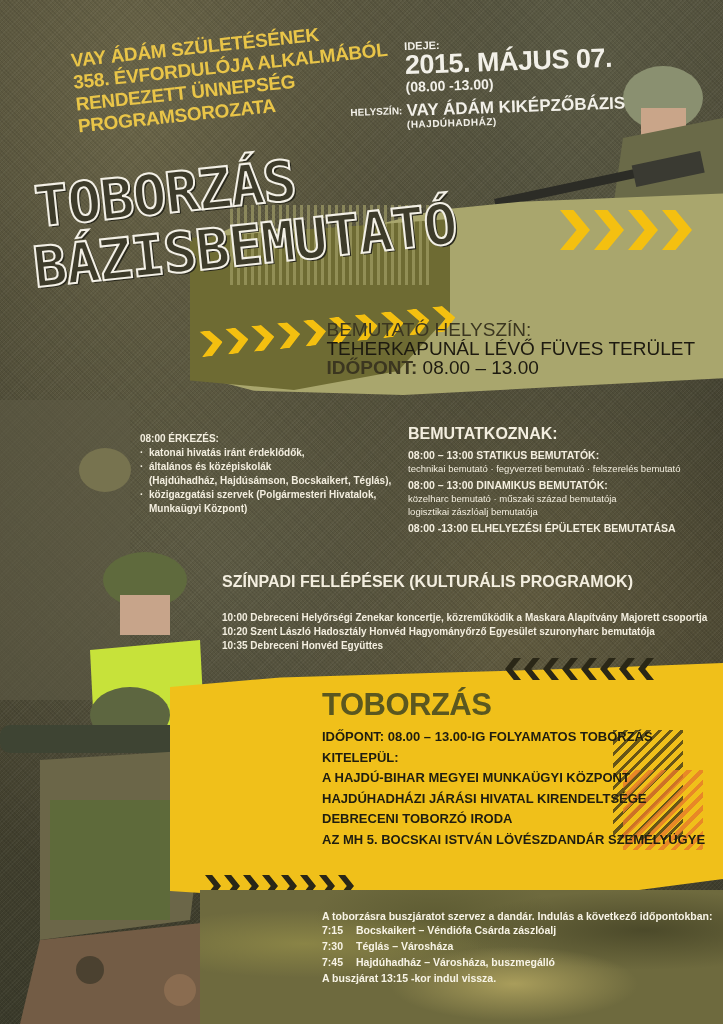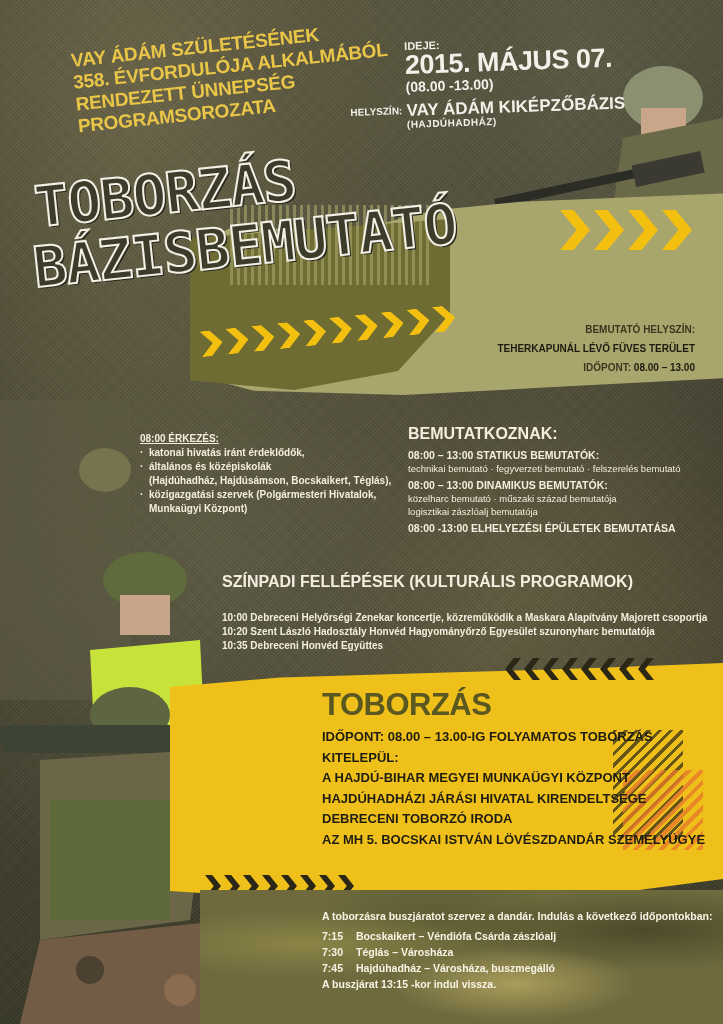--- a/index.html
+++ b/index.html
@@ -40,29 +40,29 @@
   .stripes{left:230px;top:205px;width:200px;height:80px;background:repeating-linear-gradient(90deg,#a9a66d 0 3px,transparent 3px 7px);opacity:.6}
 
   .chevrons{display:flex;gap:4px}
   .chev{width:22px;height:26px;background:#f4c010;clip-path:polygon(0 0,45% 0,100% 50%,45% 100%,0 100%,55% 50%)}
 
   .main-title{left:32px;top:178px;transform:rotate(-6deg);transform-origin:left top}
   .main-title div{font-family:"DejaVu Sans Mono","Liberation Mono",monospace;font-weight:bold;color:#3d3b2a;font-size:56px;line-height:60px;letter-spacing:-1px;
     -webkit-text-stroke:2px #f3f0e6;text-shadow:2px 2px 0 #2a291d}
   .main-title .l2{margin-left:-8px}
 
-  .olive-info{right:28px;top:320px;text-align:right;font-weight:bold;font-size:10px;line-height:19px}
+  .olive-info{right:28px;top:320px;text-align:left;font-weight:normal;font-size:19px;line-height:19px}
   .olive-info .a{color:#3b3620}
   .olive-info .b{color:#1d1a10}
   .olive-info .c{color:#3b3620}
   .olive-info .c span{color:#1d1a10}
 
   
   .arrival{left:140px;top:432px;color:#f3eedf;font-size:10px;font-weight:bold;line-height:14px}
-  .arrival .h{text-decoration:underline}
+  .arrival .h{}
   .arrival li{list-style:none;position:relative;padding-left:9px}
   .arrival li::before{content:"·";position:absolute;left:0}
   .arrival .cont{padding-left:9px}
 
   
   .demo{left:408px;top:425px;color:#f3eedf;font-weight:bold;width:310px}
   .demo .h{font-size:16px;margin-bottom:6px}
   .demo .sec{font-size:10px;line-height:13px;margin-bottom:4px}
   .demo .sec .t{font-size:10.5px}
   .demo .sec .d{font-weight:normal;font-size:9.5px}
@@ -83,21 +83,21 @@
   .tob .r{font-size:13px;line-height:20.5px;white-space:nowrap}
   .chev-dk{display:flex;gap:3px}
   .chev-dk .c{width:16px;height:22px;background:#2a2717;clip-path:polygon(0 0,45% 0,100% 50%,45% 100%,0 100%,55% 50%)}
   .orange{right:20px;top:770px;width:80px;height:80px;background:repeating-linear-gradient(135deg,#e67a2a 0 4px,transparent 4px 9px);opacity:.8}
   .hatch{right:40px;top:730px;width:70px;height:110px;background:repeating-linear-gradient(135deg,#2a2717 0 3px,transparent 3px 8px);opacity:.7}
 
   
   .camo{left:200px;top:890px;width:523px;height:134px;
     background:radial-gradient(ellipse at 20% 40%,#8a8446 0,transparent 30%),radial-gradient(ellipse at 60% 70%,#a99d5b 0,transparent 28%),radial-gradient(ellipse at 85% 30%,#4c4a2a 0,transparent 30%),radial-gradient(ellipse at 45% 20%,#5e5c33 0,transparent 30%),#6e6a3e}
   .bus{left:322px;top:910px;color:#f8f4e6;font-weight:bold;font-size:10.5px}
-  .bus .intro{margin-bottom:6px}
+  .bus .intro{}
   .bus .row{display:flex;line-height:16px}
   .bus .row .t{width:34px}
   .bus .back{margin-top:2px}
 </style>
 </head>
 <body>
 
 <div class="poster">
 
   <svg class="abs soldier-top" viewBox="0 0 230 150">

